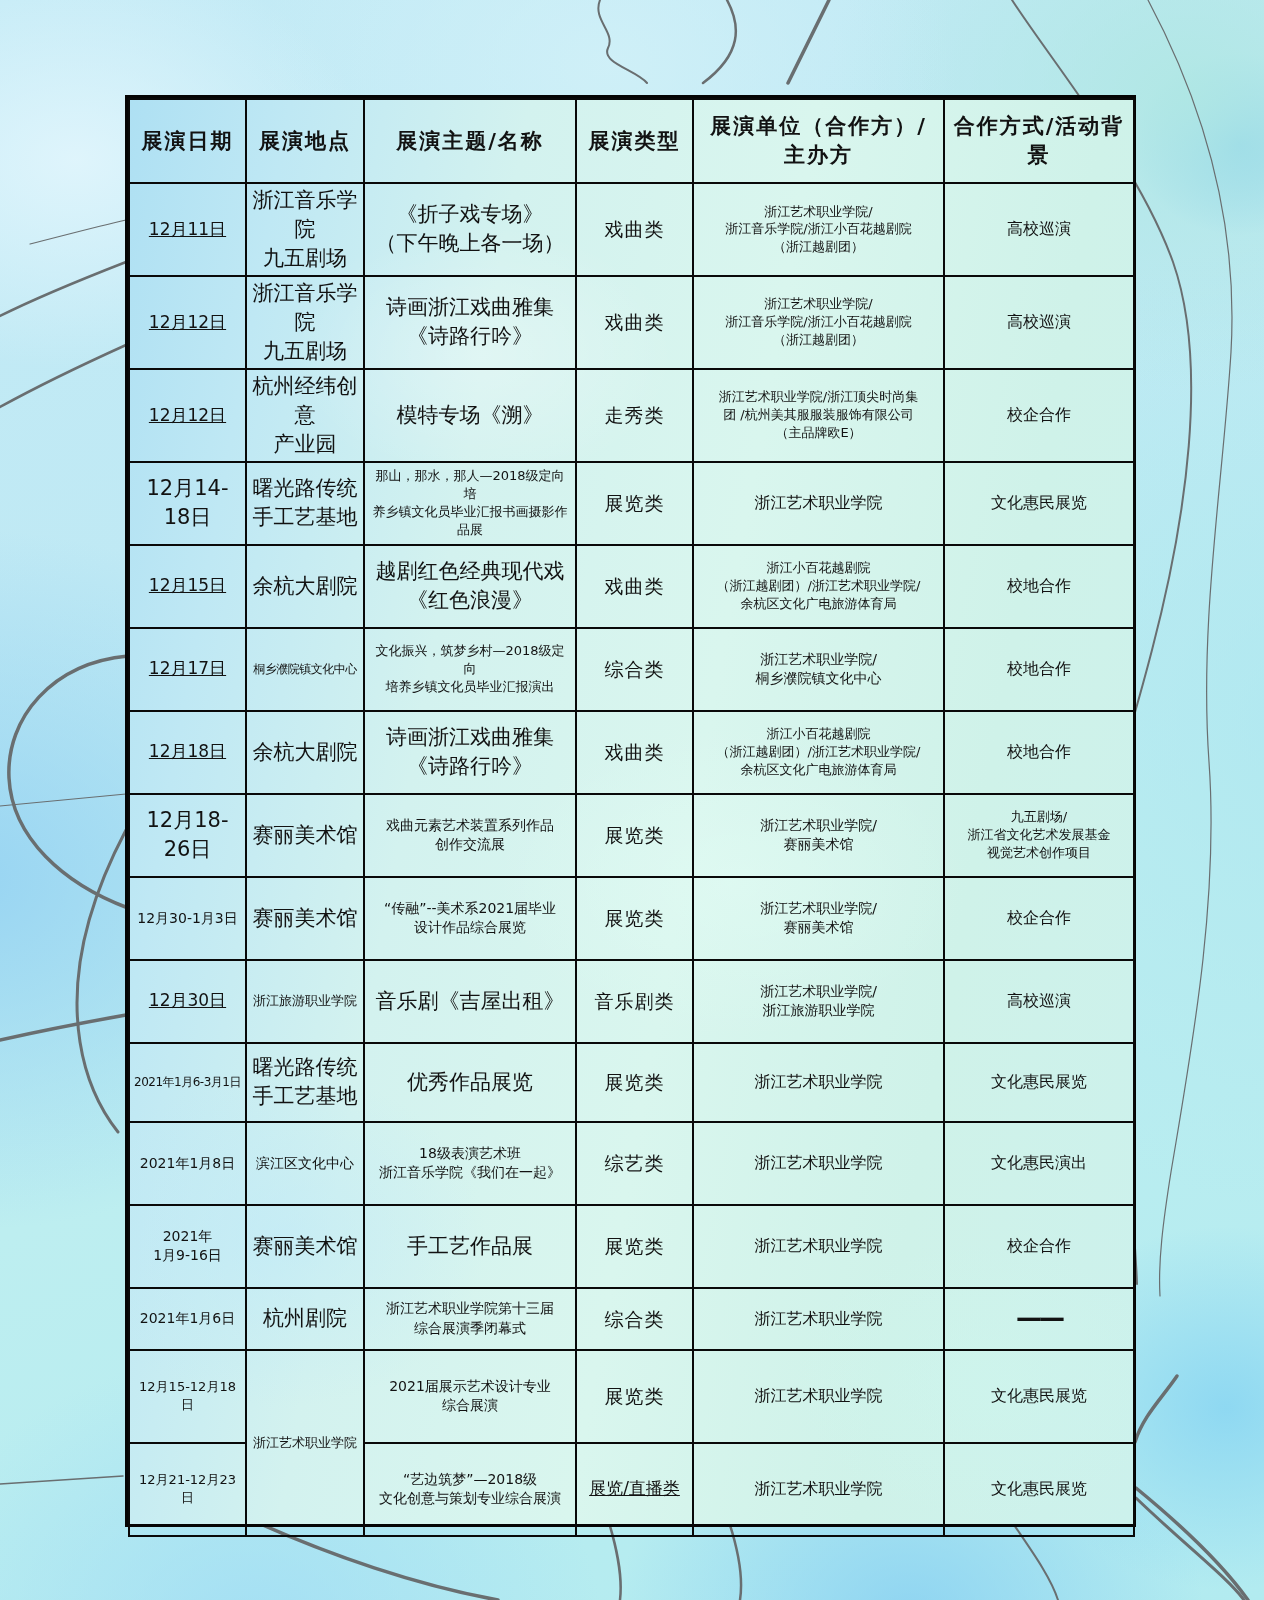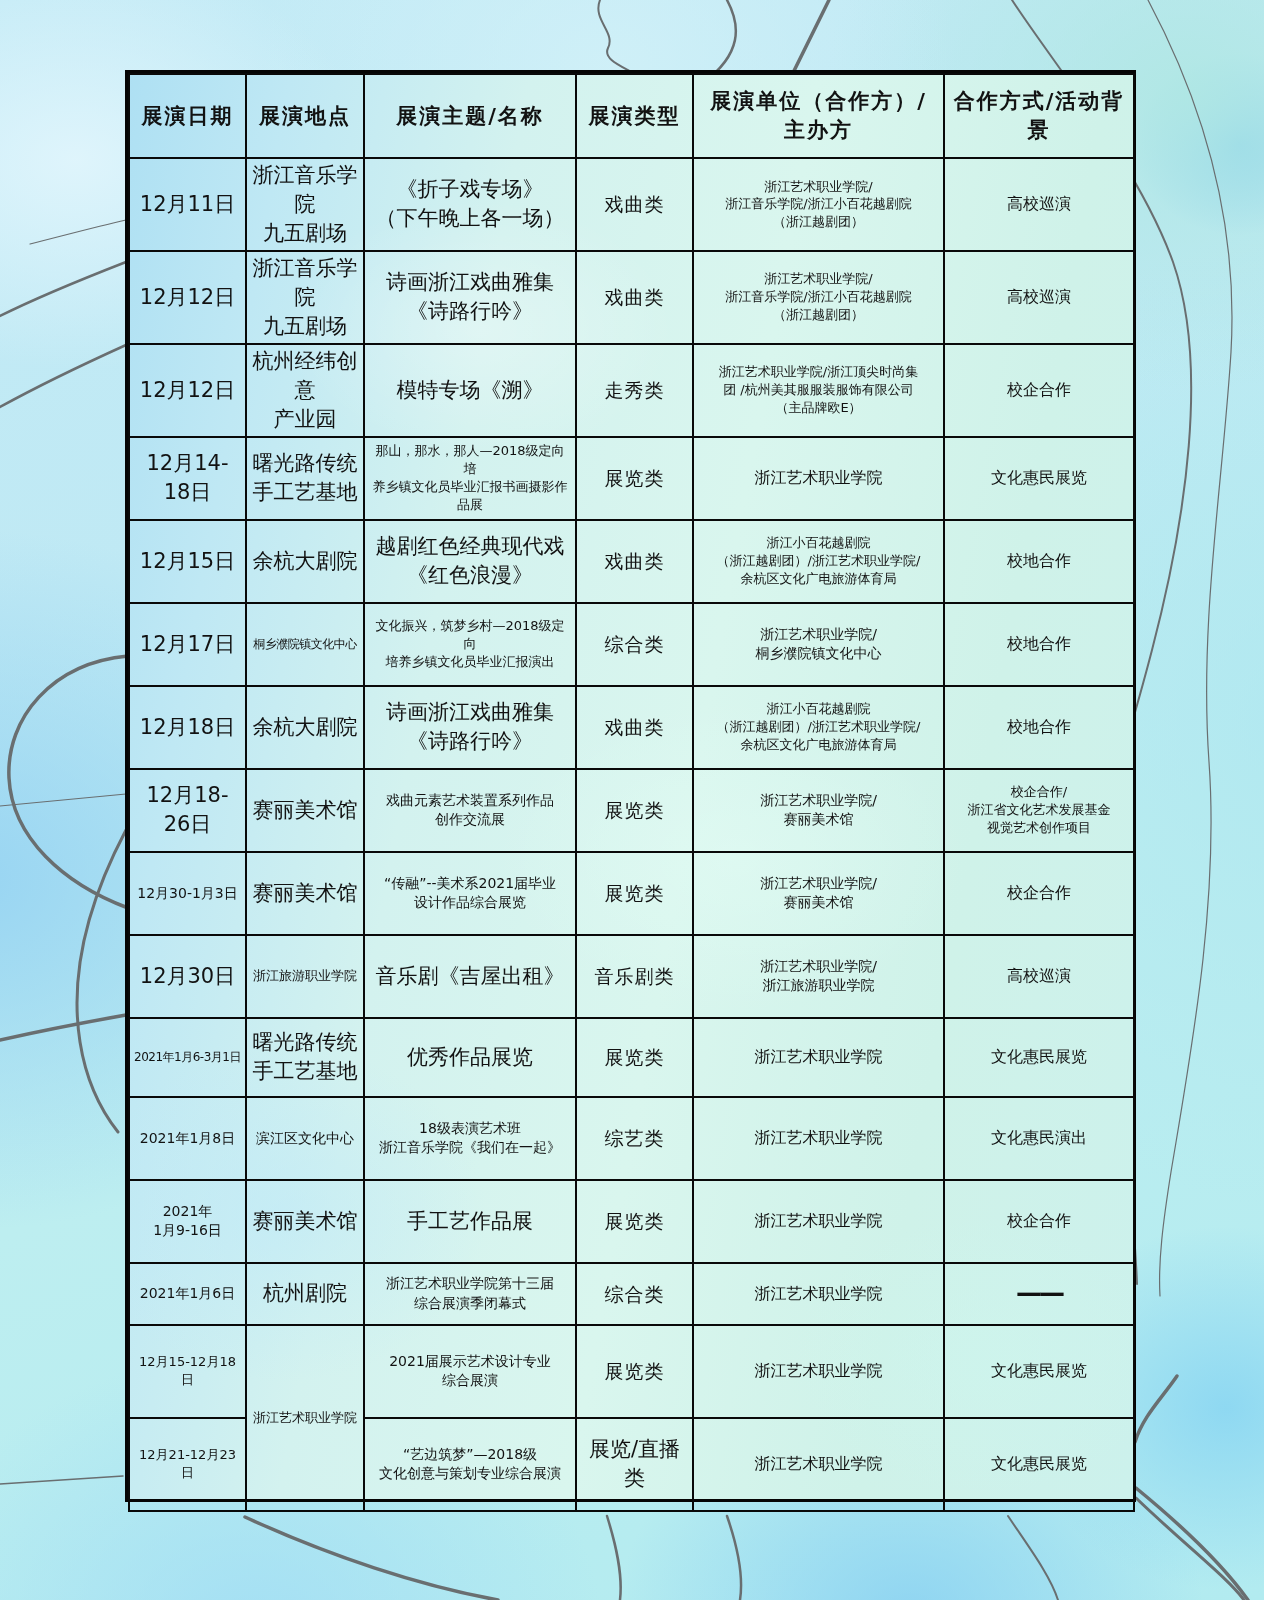--- a/index.html
+++ b/index.html
@@ -12,39 +12,39 @@
       radial-gradient(ellipse 520px 420px at 94% 6%, rgba(175,231,227,.9), rgba(175,231,227,0) 70%),
       radial-gradient(ellipse 150px 130px at 98% 9%, rgba(122,199,240,.9), rgba(122,199,240,0) 70%),
       radial-gradient(ellipse 600px 700px at 103% 45%, rgba(172,230,240,.7), rgba(172,230,240,0) 70%),
       radial-gradient(ellipse 300px 260px at 97% 88%, rgba(136,213,242,.85), rgba(136,213,242,0) 70%),
       radial-gradient(ellipse 420px 320px at 72% 101%, rgba(128,203,242,.7), rgba(128,203,242,0) 70%),
       radial-gradient(ellipse 500px 400px at 20% 102%, rgba(158,219,245,.75), rgba(158,219,245,0) 70%),
       radial-gradient(ellipse 600px 500px at -2% 55%, rgba(146,209,242,.85), rgba(146,209,242,0) 70%),
       linear-gradient(160deg, #c4ebf6 0%, #bfe9f4 30%, #bdeef0 60%, #b2ebf0 100%);
   }
   .decor{position:absolute;left:0;top:0;z-index:1;}
-  .tablewrap{position:absolute;left:125px;top:70px;width:1011px;height:1432px;z-index:2;
+  .tablewrap{position:absolute;left:125px;top:95px;width:1011px;height:1432px;z-index:2;
     background-image:
       radial-gradient(ellipse 300px 200px at 35% 18%, rgba(255,255,255,.30), rgba(255,255,255,0) 65%),
       radial-gradient(ellipse 360px 240px at 60% 55%, rgba(231,255,247,.40), rgba(231,255,247,0) 65%),
       radial-gradient(ellipse 320px 260px at 15% 80%, rgba(190,233,249,.55), rgba(190,233,249,0) 65%),
       radial-gradient(ellipse 300px 220px at 85% 90%, rgba(205,246,238,.50), rgba(205,246,238,0) 65%),
       linear-gradient(100deg, #aee0f3 0%, #bfe8f4 13%, #d3f2ef 32%, #d9f6ee 55%, #cff2e9 78%, #ccf1ec 100%);
     border:3px solid #050505;box-sizing:border-box;}
   table.sched{width:100%;height:100%;border-collapse:collapse;table-layout:fixed;}
   table.sched th,table.sched td{border:2.5px solid #090909;text-align:center;vertical-align:middle;
     padding:2px 4px;color:#121212;white-space:pre-line;line-height:1.38;overflow:hidden;}
   th.hd{font-family:"DejaVu Serif",serif;font-weight:bold;font-size:21px;letter-spacing:2px;color:#0b0b0b;line-height:1.5;}
   td{font-size:15px;}
   .f12{font-size:12px;letter-spacing:-0.5px;}
   .f13{font-size:13px;}
   .f14{font-size:14px;}
   .f15{font-size:16px;}
   .f16{font-size:21px;margin-top:24px;}
-  .f17{font-size:21px;}
+  .f17{font-size:17px;text-decoration:underline;}
   .f19{font-size:19px;font-weight:500;letter-spacing:1px;border-radius:14px;}
   .dash{font-size:26px;font-weight:bold;letter-spacing:-3px;line-height:1;}
 </style>
 </head>
 <body>
 
 <div class="canvas">
 
   <svg class="decor" width="1264" height="1600" viewBox="0 0 1264 1600" fill="none">
     <g stroke="#696e70" fill="none" stroke-linecap="round">
@@ -170,21 +170,21 @@
         <td class="f15">校地合作</td>
       </tr>
       <tr style="height:83px">
         <td class="f16">12月18-26日</td>
         <td class="f16">赛丽美术馆</td>
         <td class="f14">戏曲元素艺术装置系列作品
 创作交流展</td>
         <td class="f19">展览类</td>
         <td class="f14">浙江艺术职业学院/
 赛丽美术馆</td>
-        <td class="f13">校企合作/
+        <td class="f13">九五剧场/
 浙江省文化艺术发展基金
 视觉艺术创作项目</td>
       </tr>
       <tr style="height:83px">
         <td class="f14">12月30-1月3日</td>
         <td class="f16">赛丽美术馆</td>
         <td class="f14">“传融”--美术系2021届毕业
 设计作品综合展览</td>
         <td class="f19">展览类</td>
         <td class="f14">浙江艺术职业学院/

